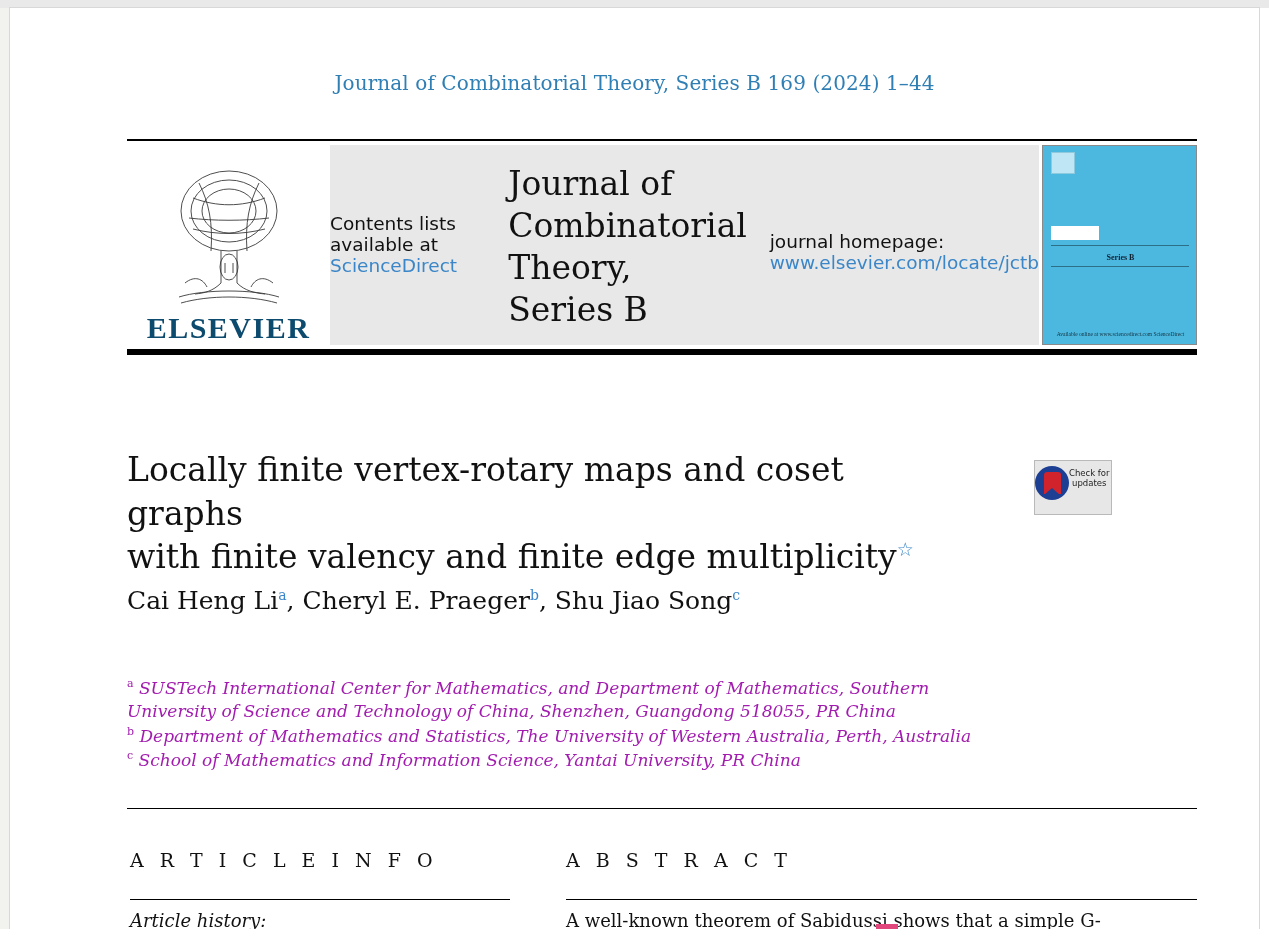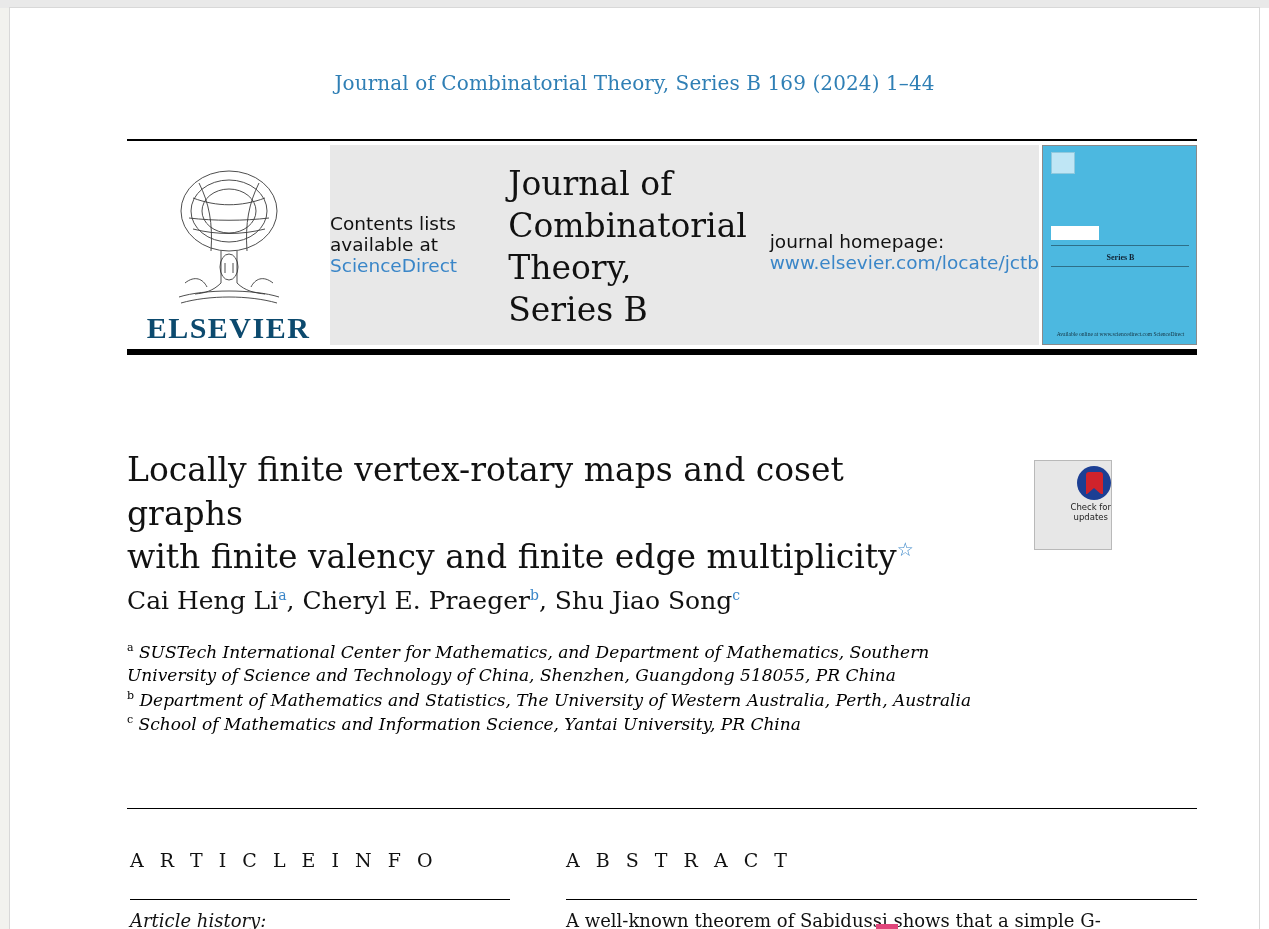--- a/index.html
+++ b/index.html
@@ -205,27 +205,27 @@
   .title .star {
     color: #3a86c8;
     font-size: 19px;
     vertical-align: super;
   }
   .crossmark {
     position: absolute;
     left: 1024px;
     top: 452px;
     width: 78px;
-    height: 90px;
+    height: 55px;
     background: #e7e7e7;
     border: 1px solid #b9b9b9;
     box-sizing: border-box;
     display: flex;
-    flex-direction: column;
-    align-items: flex-end;
+    flex-direction: row;
+    align-items: flex-start;
     justify-content: flex-start;
     padding-top: 5px;
   }
   .crossmark .cm-circle {
     width: 34px; height: 34px;
     border-radius: 50%;
     background: #1c3f94;
     display: flex;
     align-items: center;
     justify-content: center;
@@ -263,27 +263,27 @@
     color: #111;
   }
   .authors sup {
     color: #3a86c8;
     font-size: 14px;
   }
 
   .affils {
     position: absolute;
     left: 117px;
-    top: 632px;
+    top: 668px;
     width: 890px;
     font-family: "DejaVu Serif", serif;
     font-style: italic;
     font-size: 17px;
     line-height: 1.38;
-    color: #000000;
+    color: #a21caf;
   }
   .affils sup {
     font-style: normal;
     font-size: 11px;
   }
   .affil { margin: 0; }
 
   .rule-mid {
     position: absolute;
     left: 117px;

